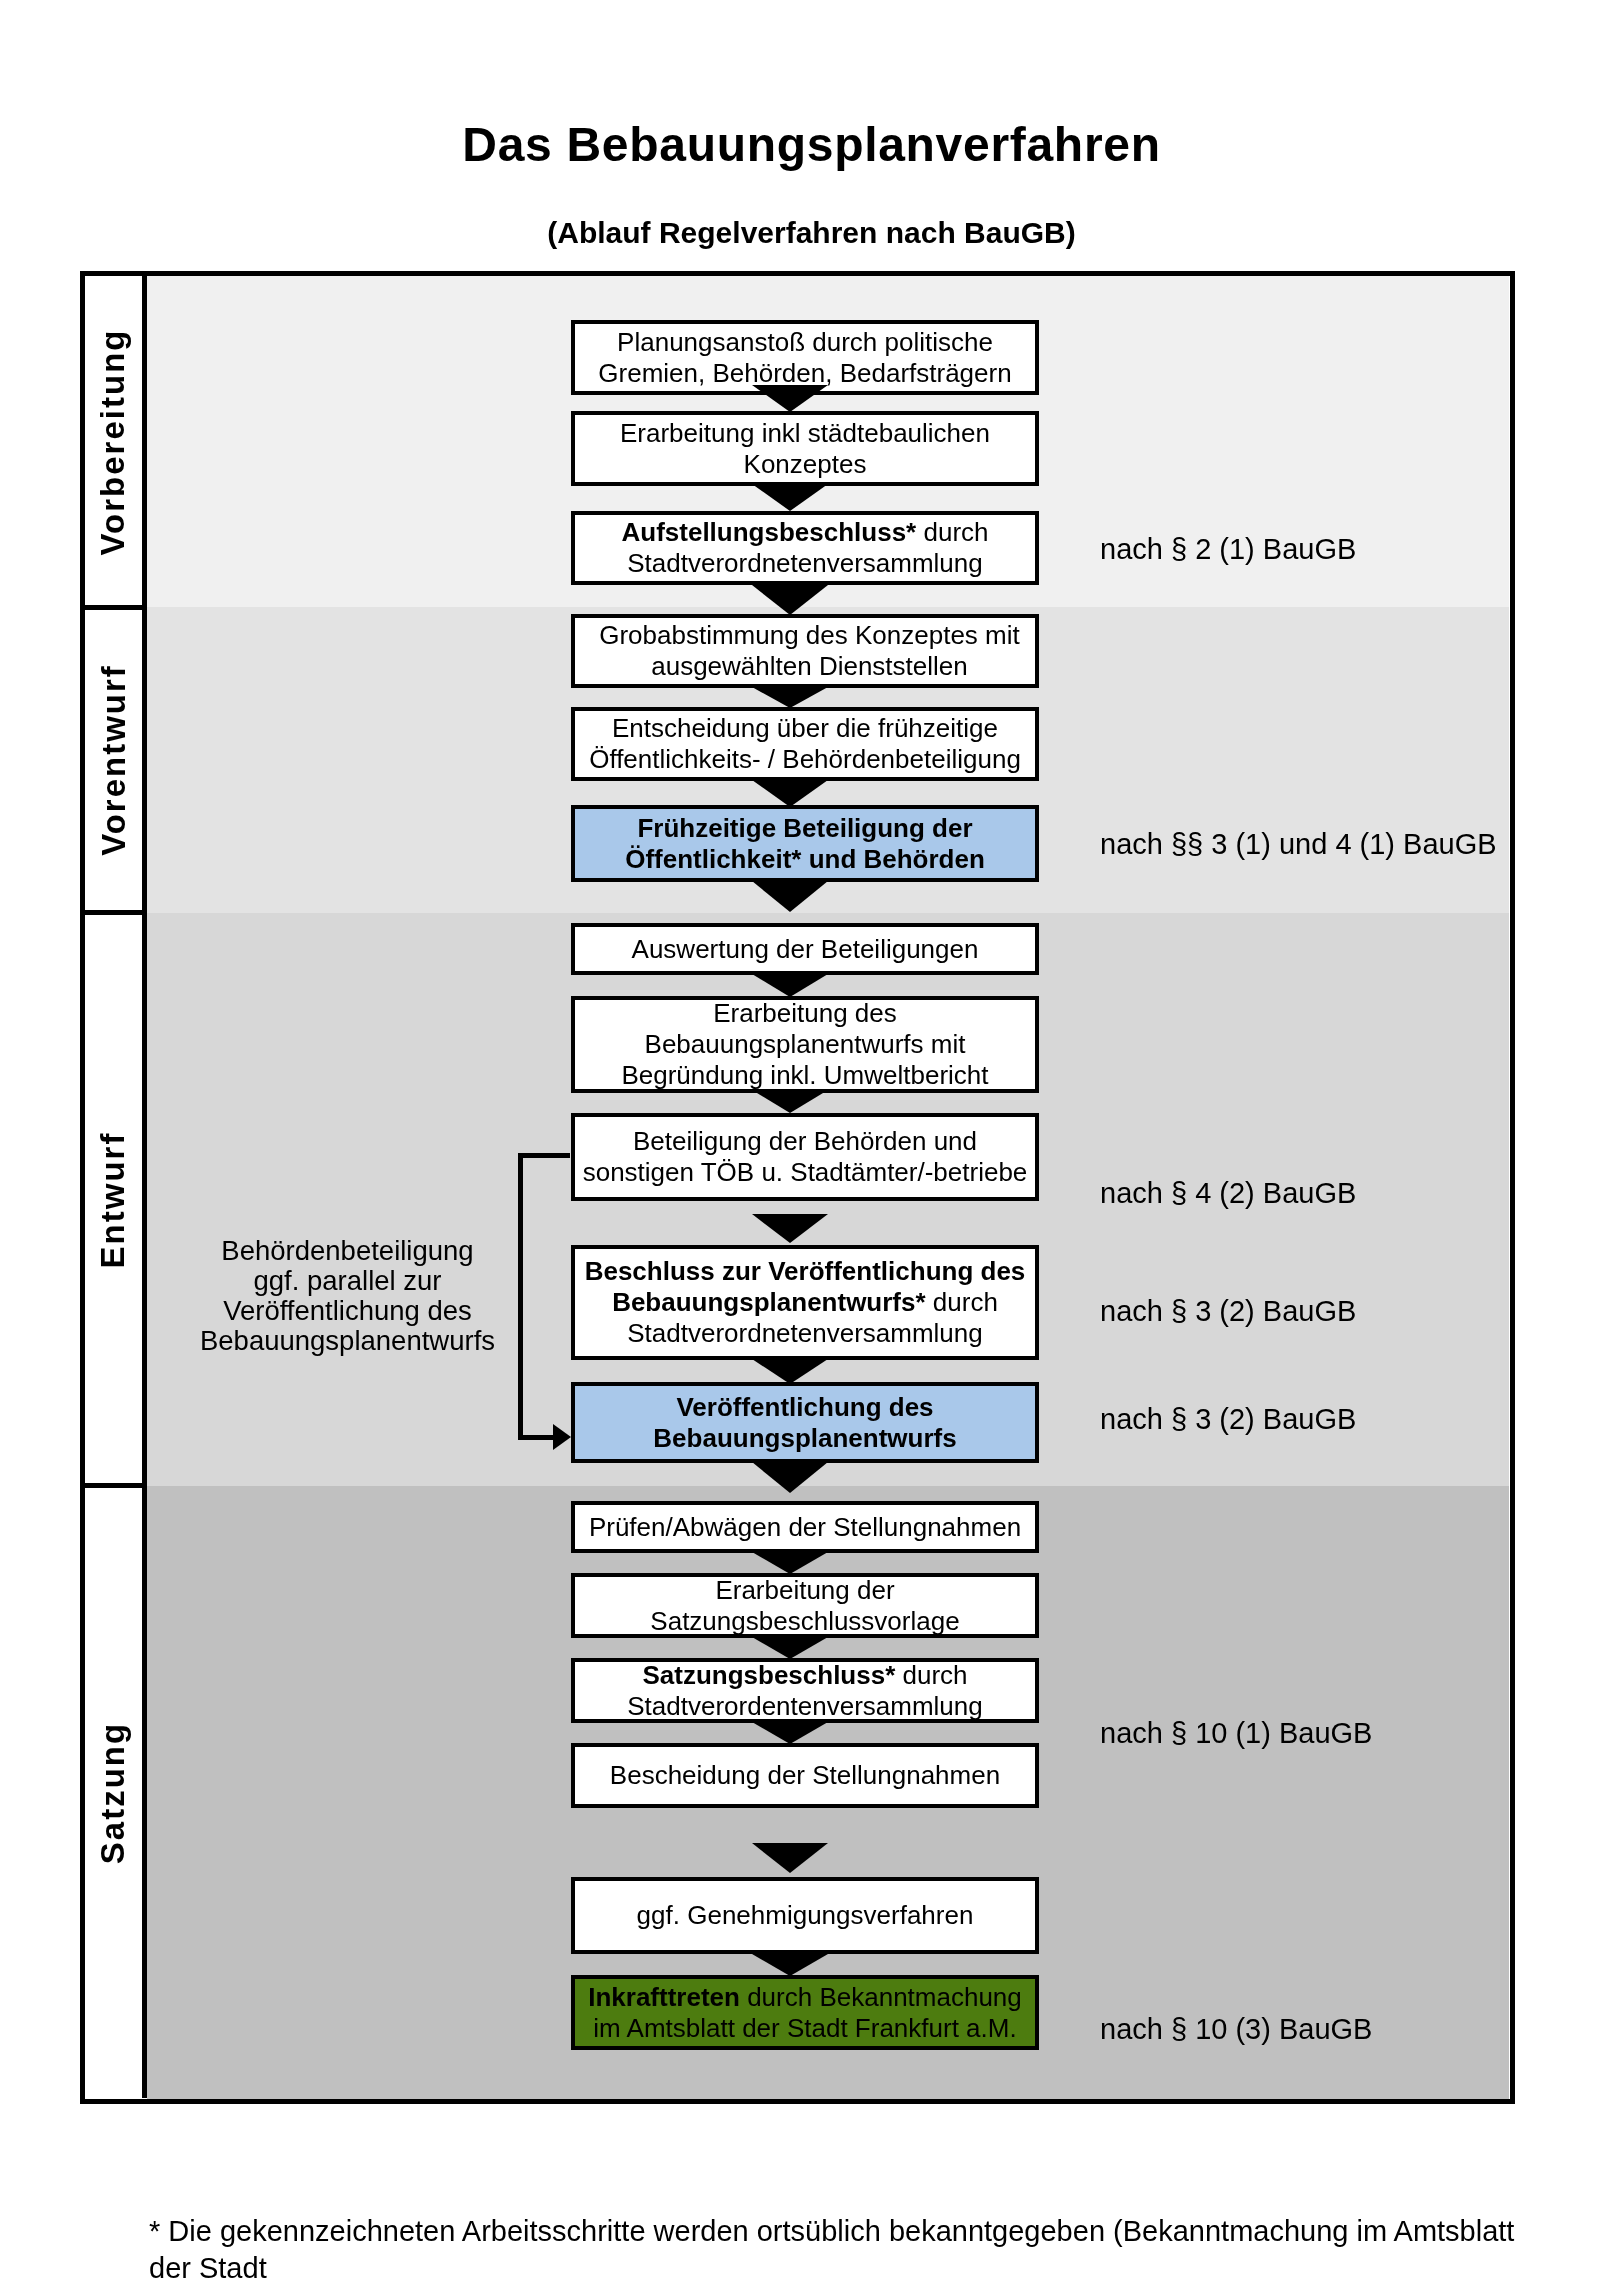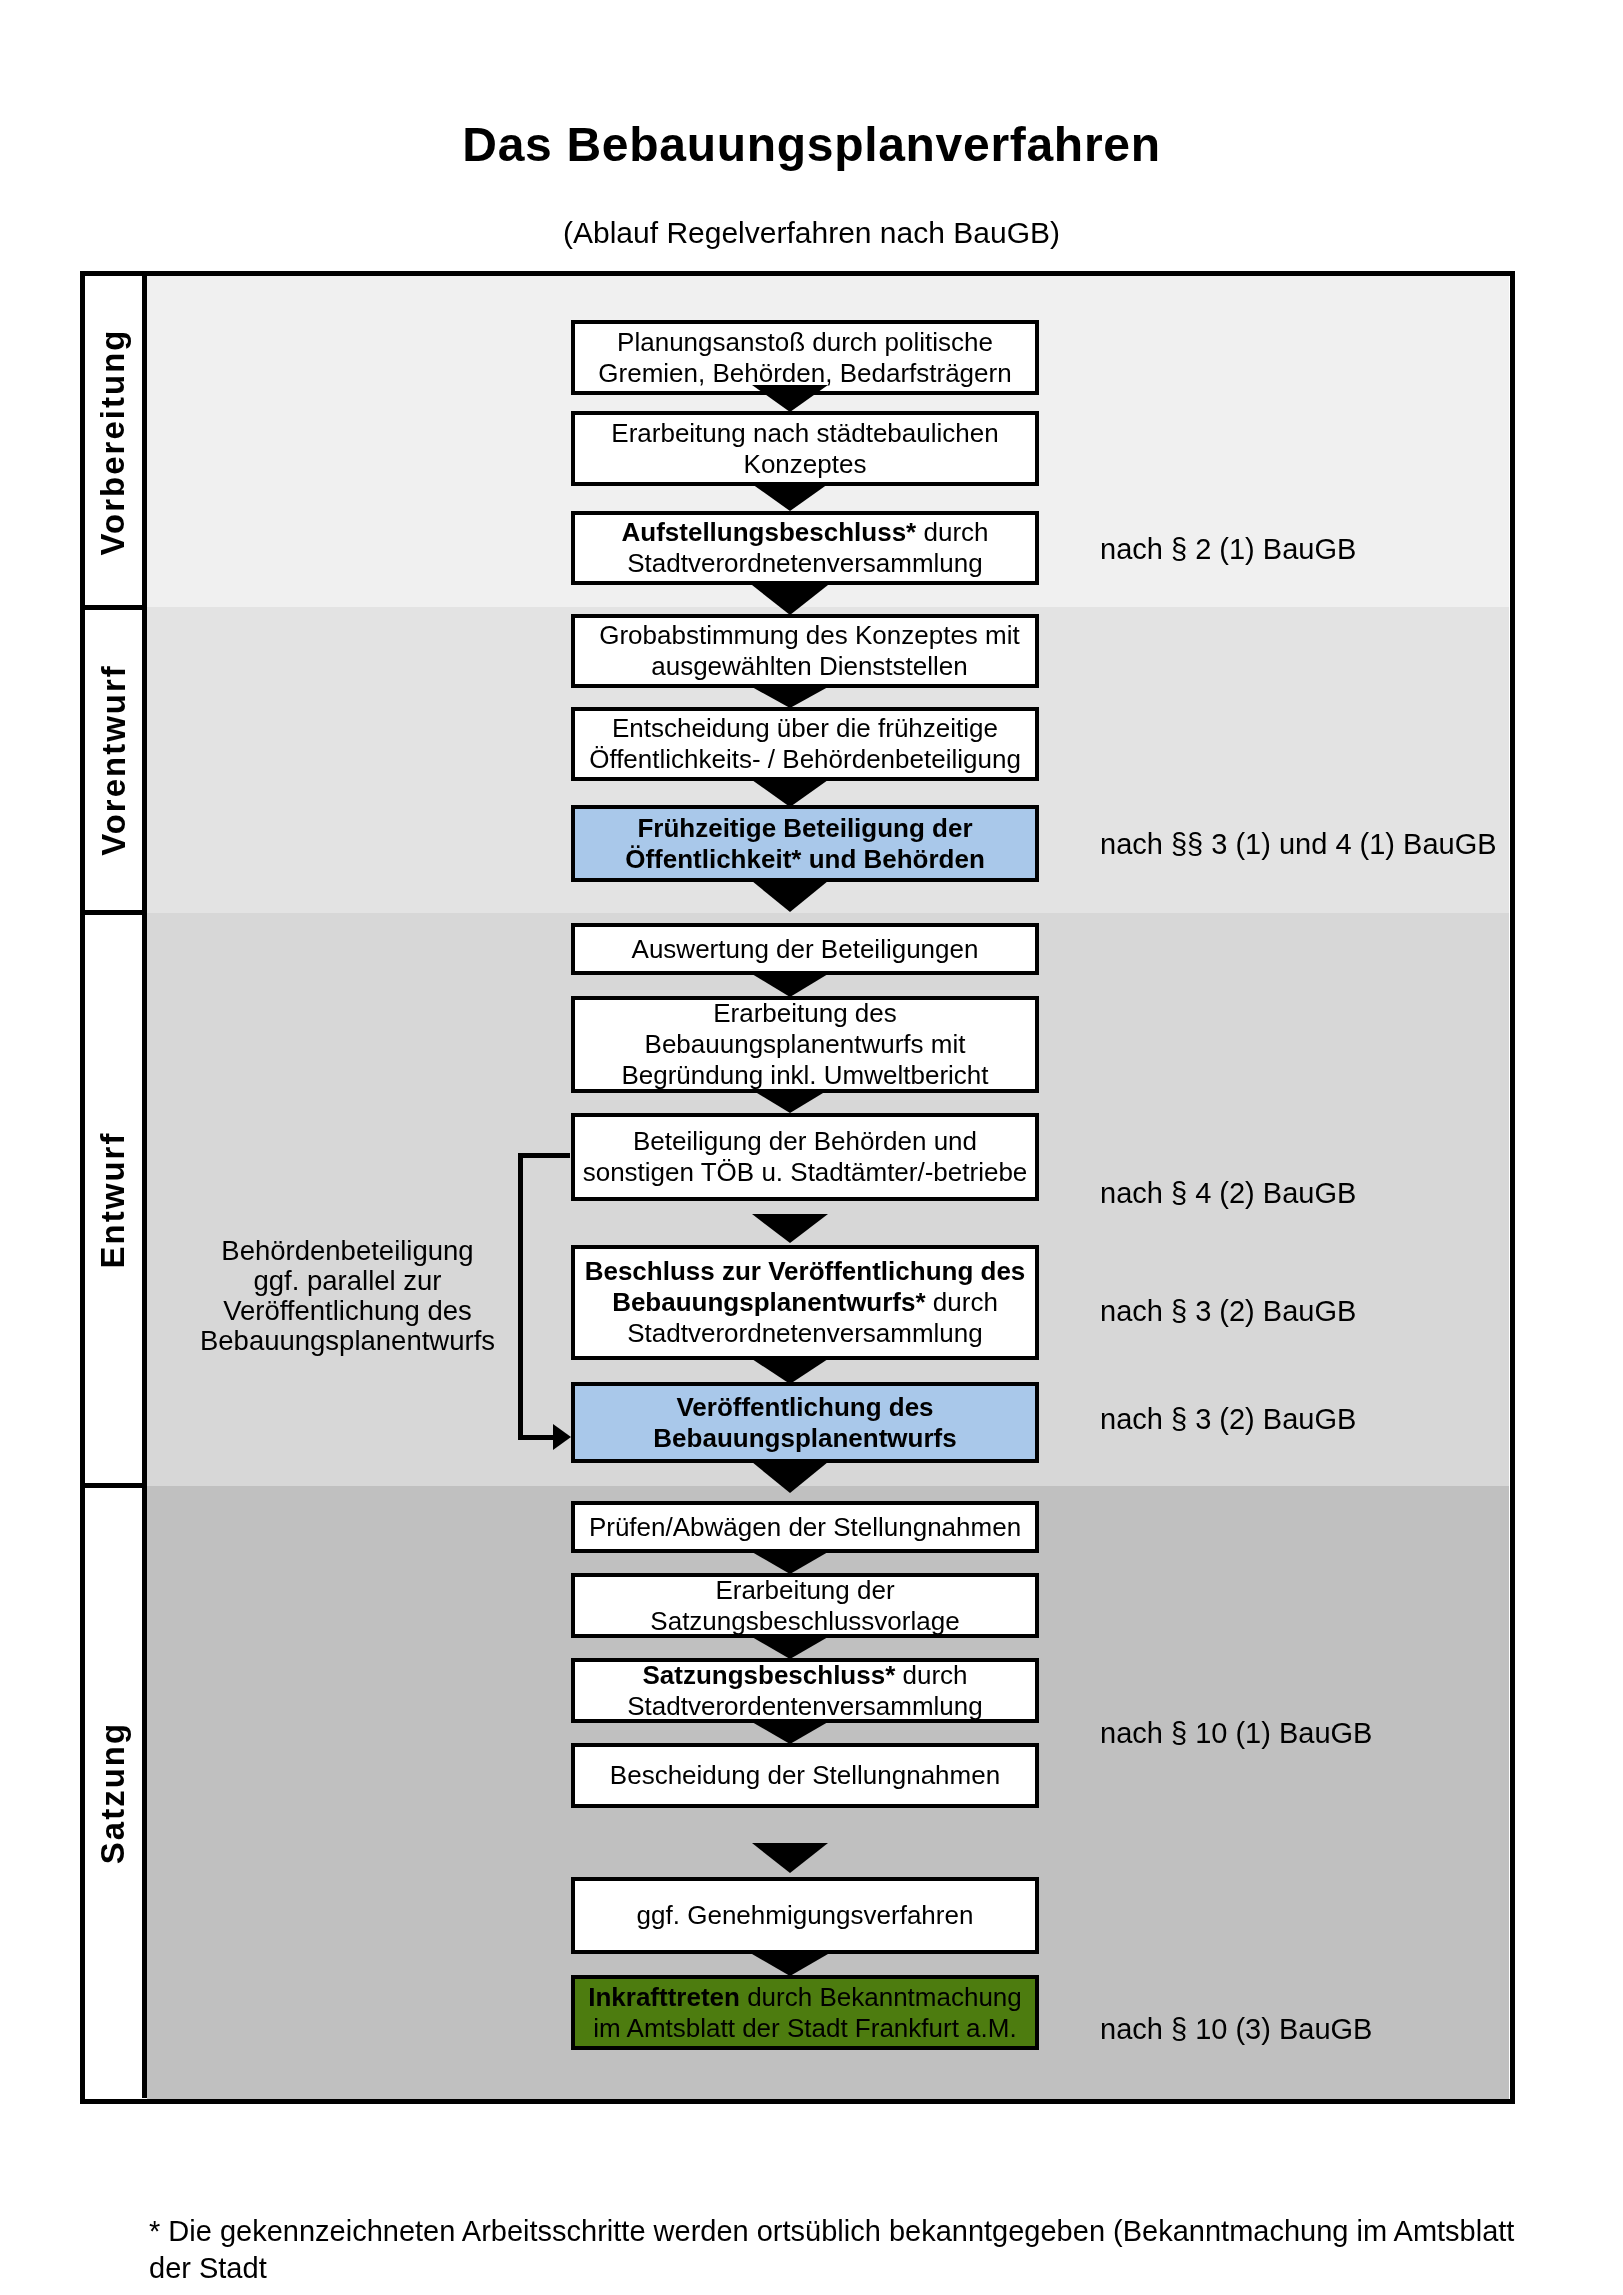--- a/index.html
+++ b/index.html
@@ -2,21 +2,21 @@
 <html style="font-size:10.5px"><head>
 <meta charset="utf-8">
 <style>
   html,body{margin:0;padding:0;background:#ffffff;}
   body{width:1623px;height:2295px;position:relative;overflow:hidden;
        font-family:"Liberation Sans", sans-serif;color:#000;}
   .abs{position:absolute;}
   .page-title{left:0;top:117px;width:1623px;text-align:center;
               font-size:48px;font-weight:bold;letter-spacing:0.7px;}
   .page-subtitle{left:0;top:216px;width:1623px;text-align:center;
-                 font-size:30px;font-weight:normal;}
+                 font-size:30px;font-weight:bold;}
   .frame{left:80px;top:271px;width:1435px;height:1833px;
          border:5.2px solid #000;box-sizing:border-box;background:#fff;}
   .section-bg{left:147px;width:1362px;}
   .label-cell{left:85px;width:57px;background:#ffffff;
               display:flex;align-items:center;justify-content:center;}
   .label-cell span{transform:rotate(-90deg);white-space:nowrap;
                    font-size:33px;font-weight:bold;letter-spacing:2px;}
   .vline{left:142px;top:276px;width:5.2px;height:1822px;background:#000;}
   .hdiv{left:80px;width:67px;height:5.2px;background:#000;}
   .flow-box{left:571px;width:468px;border:4.6px solid #000;background:#ffffff;
@@ -65,21 +65,21 @@
 <div class="abs hdiv" style="top:605px;"></div>
 <div class="abs hdiv" style="top:910px;"></div>
 <div class="abs hdiv" style="top:1483px;"></div>
 
 <div id="flow-layer">
     <div class="abs flow-box" style="top: 320px; height: 75px;">
       <div><span>Planungsanstoß durch politische</span></div>
       <div><span>Gremien, Behörden, Bedarfsträgern</span></div>
     </div>
     <div class="abs flow-box" style="top: 411px; height: 75px;">
-      <div><span>Erarbeitung nach städtebaulichen</span></div>
+      <div><span>Erarbeitung inkl städtebaulichen</span></div>
       <div><span>Konzeptes</span></div>
     </div>
     <div class="abs flow-box" style="top: 511px; height: 74px;">
       <div><span class="seg-b">Aufstellungsbeschluss*</span><span> durch</span></div>
       <div><span>Stadtverordnetenversammlung</span></div>
     </div>
     <div class="abs flow-box" style="top: 614px; height: 74px; padding-left: 9px;">
       <div><span>Grobabstimmung des Konzeptes mit</span></div>
       <div><span>ausgewählten Dienststellen</span></div>
     </div>

